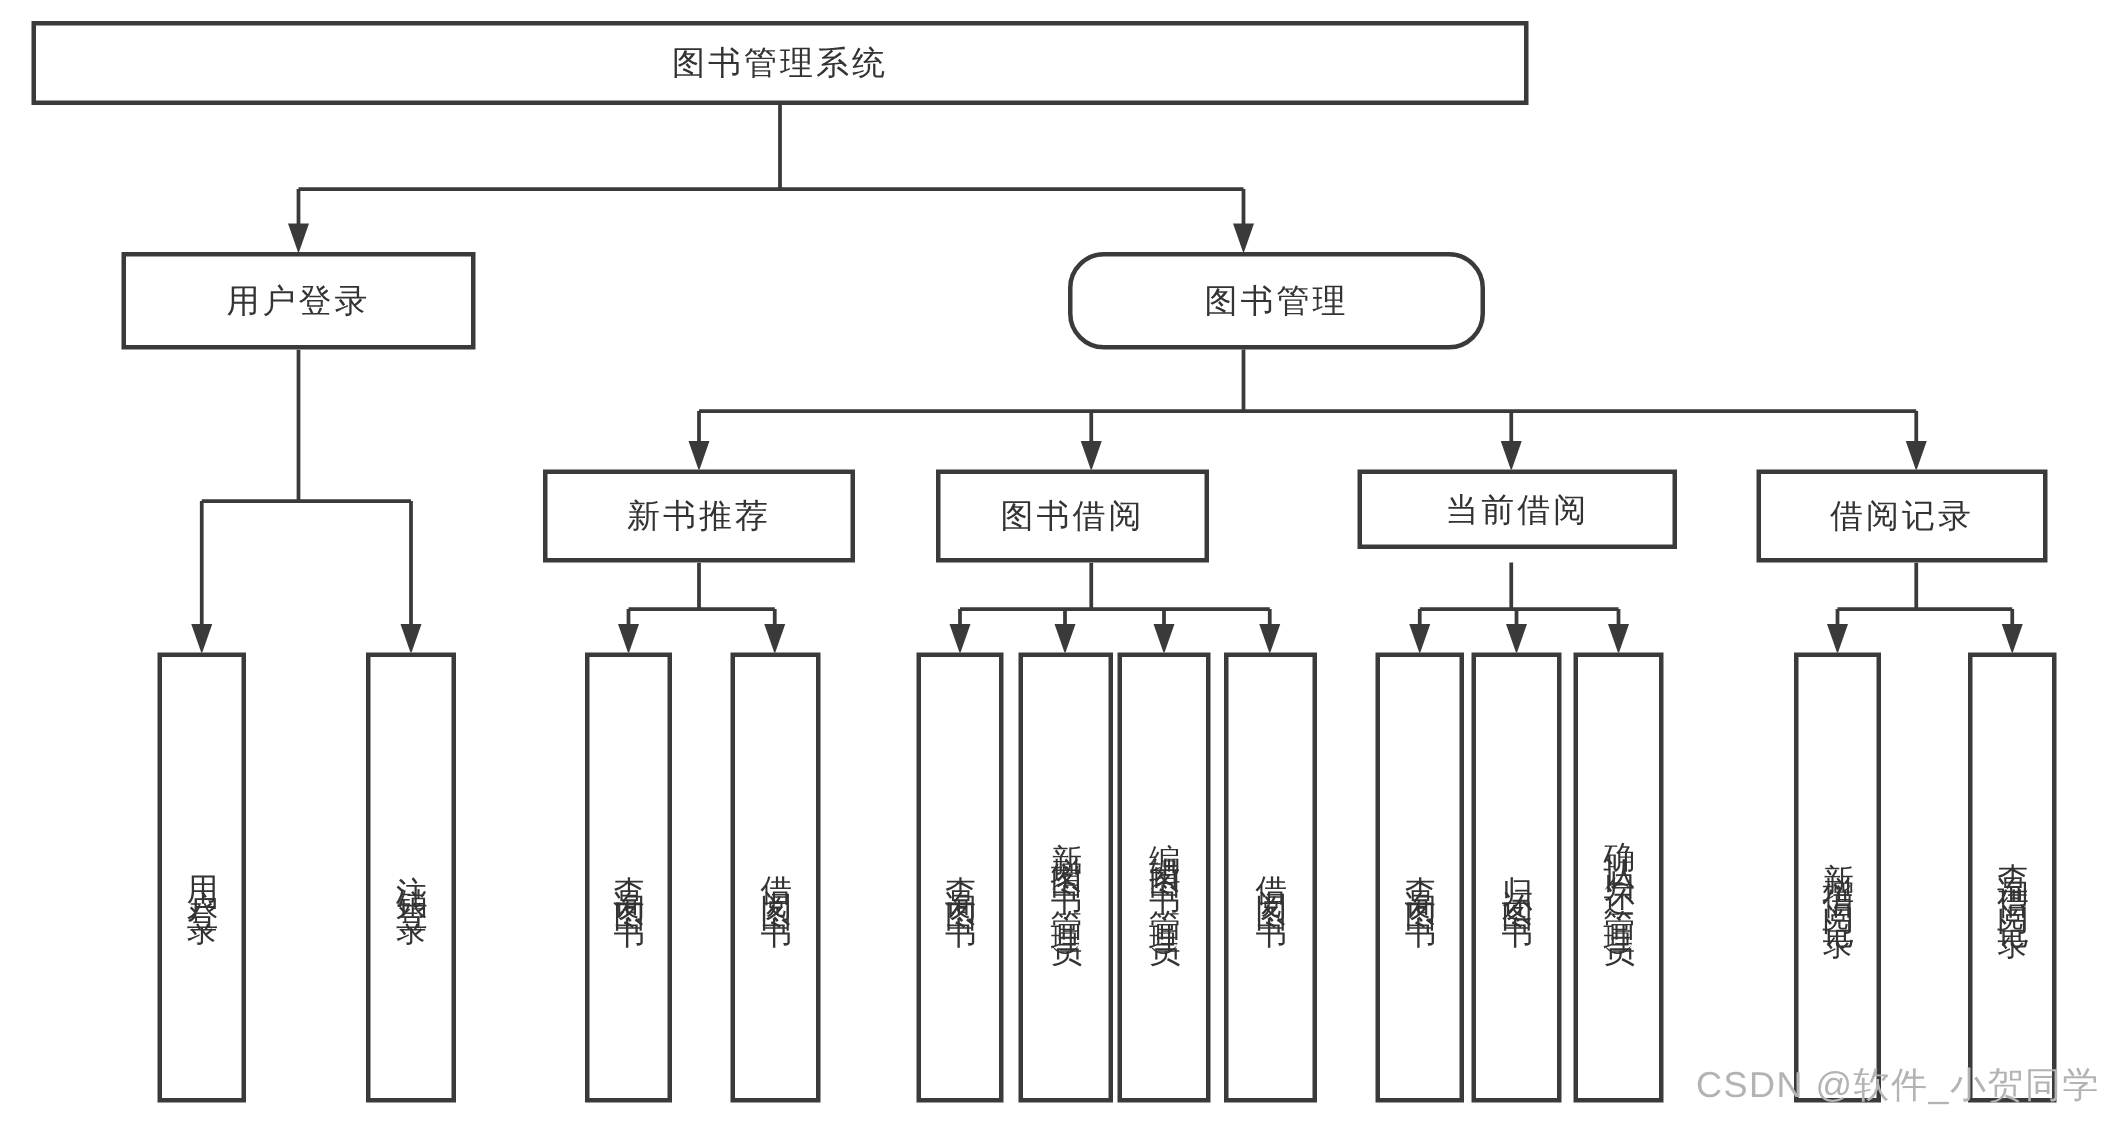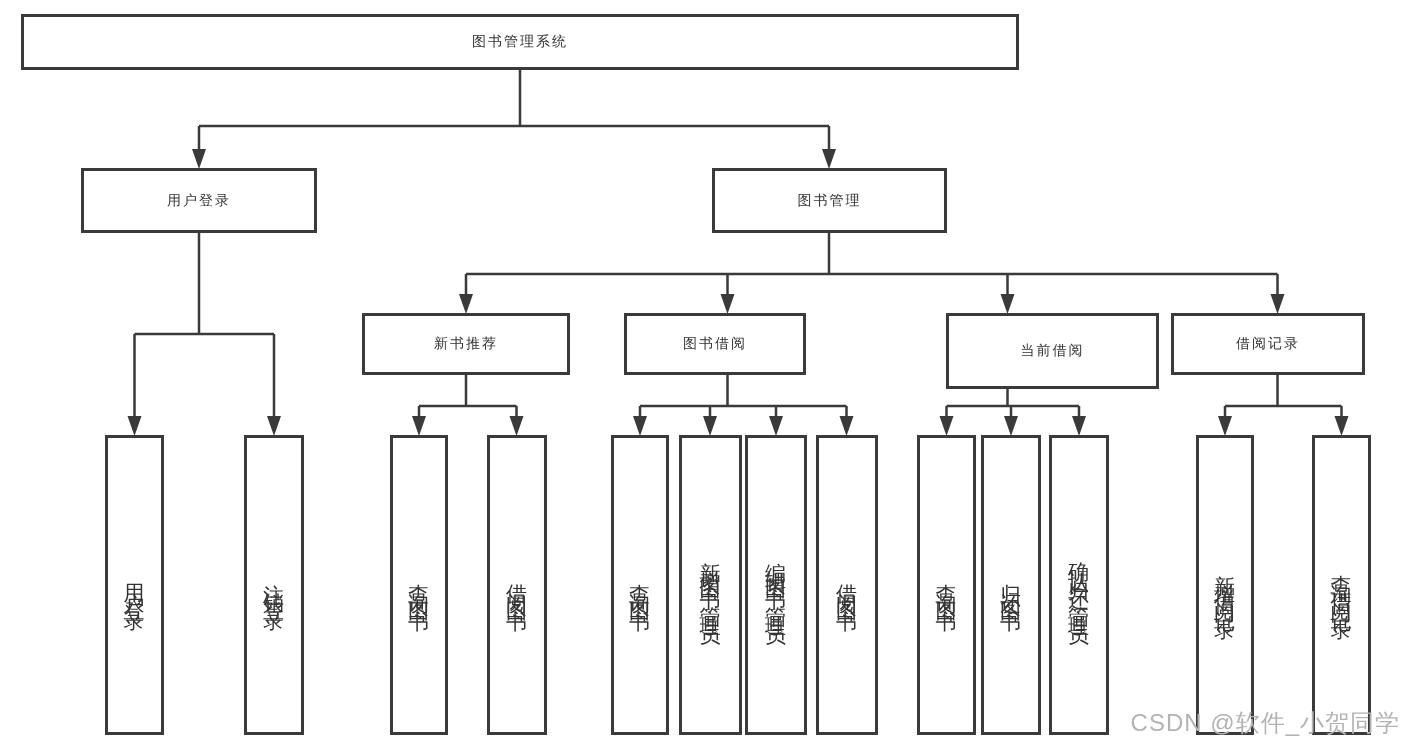--- a/index.html
+++ b/index.html
@@ -21,21 +21,21 @@
     position: absolute;
     box-sizing: border-box;
     border: 3px solid var(--line, #3a3a3a);
     background: #ffffff;
     display: flex;
     align-items: center;
     justify-content: center;
     color: var(--text, #333333);
   }
   .h-label {
-    font-size: 14px;
+    font-size: 22px;
     letter-spacing: 2px;
     white-space: nowrap;
   }
   .v-label {
     writing-mode: vertical-rl;
     text-orientation: mixed;
     font-size: 21px;
     letter-spacing: 9px;
     line-height: 1;
   }
@@ -102,31 +102,31 @@
     </g>
   </svg>
 
   <div class="box" style="left:21px; top:14px; width:998px; height:56px;">
     <span class="h-label">图书管理系统</span>
   </div>
 
   <div class="box" style="left:81px; top:168px; width:236px; height:65px;">
     <span class="h-label">用户登录</span>
   </div>
-  <div class="box" style="left:712px; top:168px; width:235px; height:65px;">
+  <div class="box" style="left:712px; top:168px; width:278px; height:65px;border-radius:24px;">
     <span class="h-label">图书管理</span>
   </div>
 
   <div class="box" style="left:362px; top:313px; width:208px; height:62px;">
     <span class="h-label">新书推荐</span>
   </div>
   <div class="box" style="left:624px; top:313px; width:182px; height:62px;">
     <span class="h-label">图书借阅</span>
   </div>
-  <div class="box" style="left:946px; top:313px; width:213px; height:76px;">
+  <div class="box" style="left:905px; top:313px; width:213px; height:53px;">
     <span class="h-label">当前借阅</span>
   </div>
   <div class="box" style="left:1171px; top:313px; width:194px; height:62px;">
     <span class="h-label">借阅记录</span>
   </div>
 
   <div class="box" style="left:105px; top:435px; width:59px; height:300px;">
     <span class="v-label">用户登录</span>
   </div>
   <div class="box" style="left:244px; top:435px; width:60px; height:300px;">

